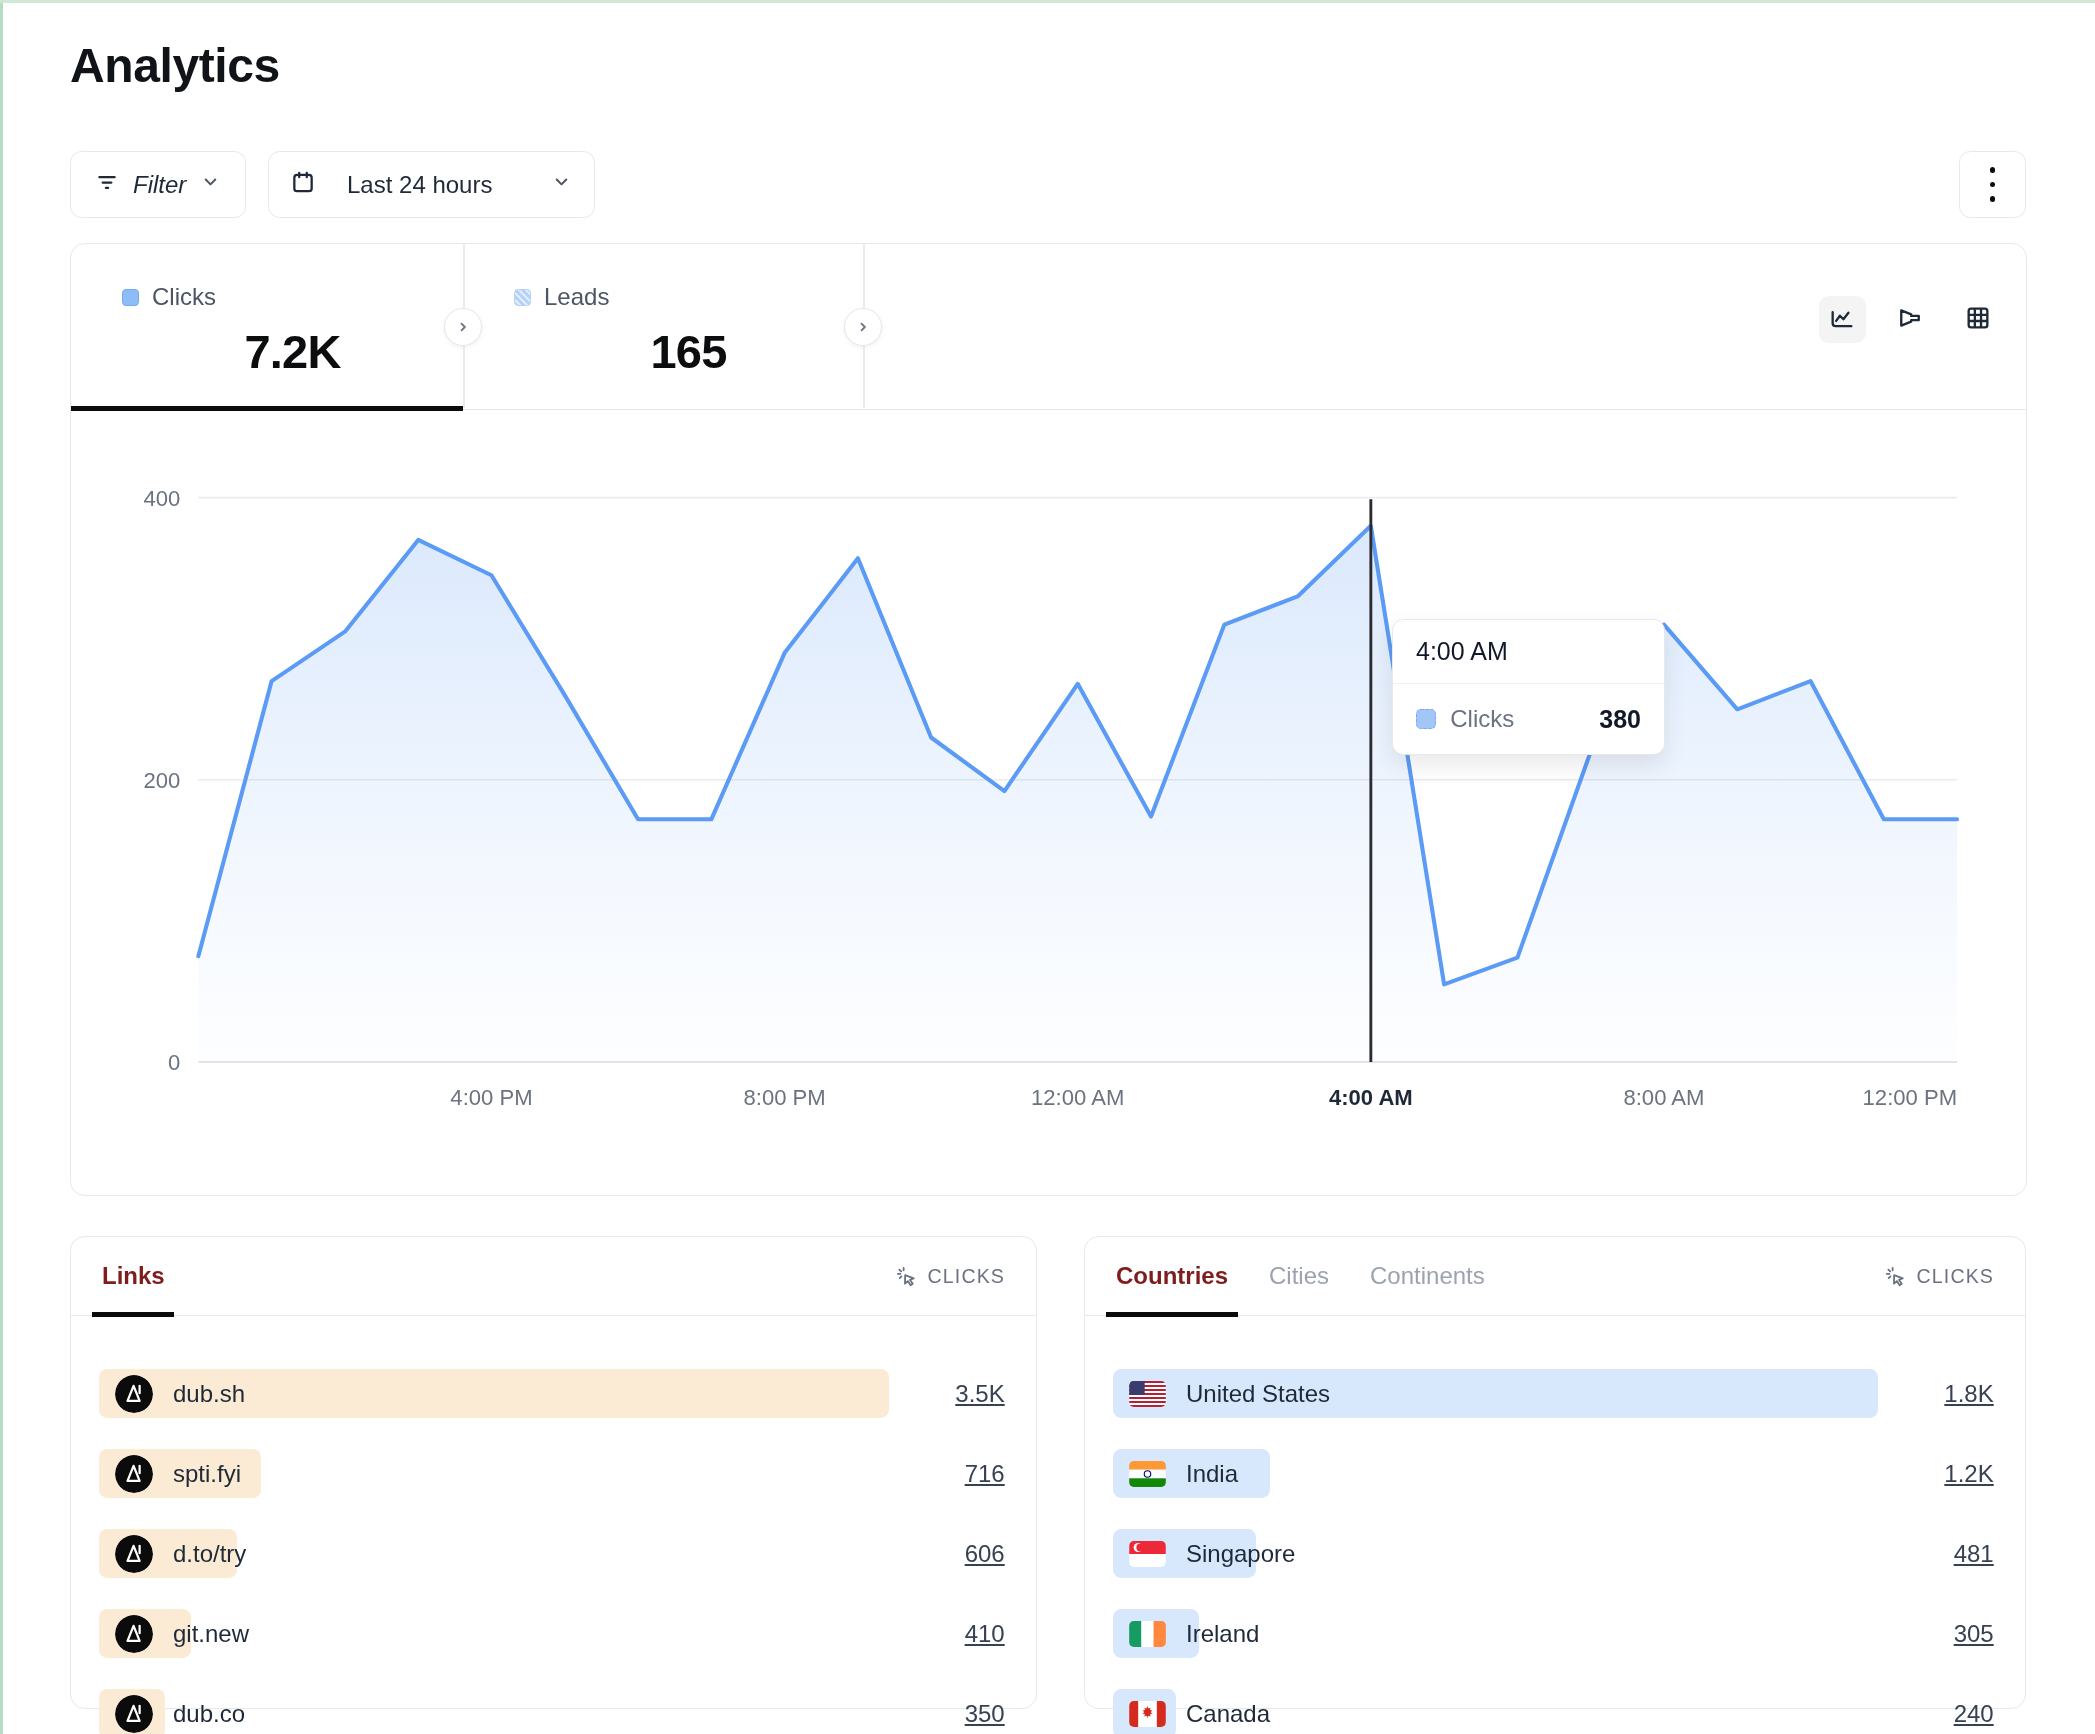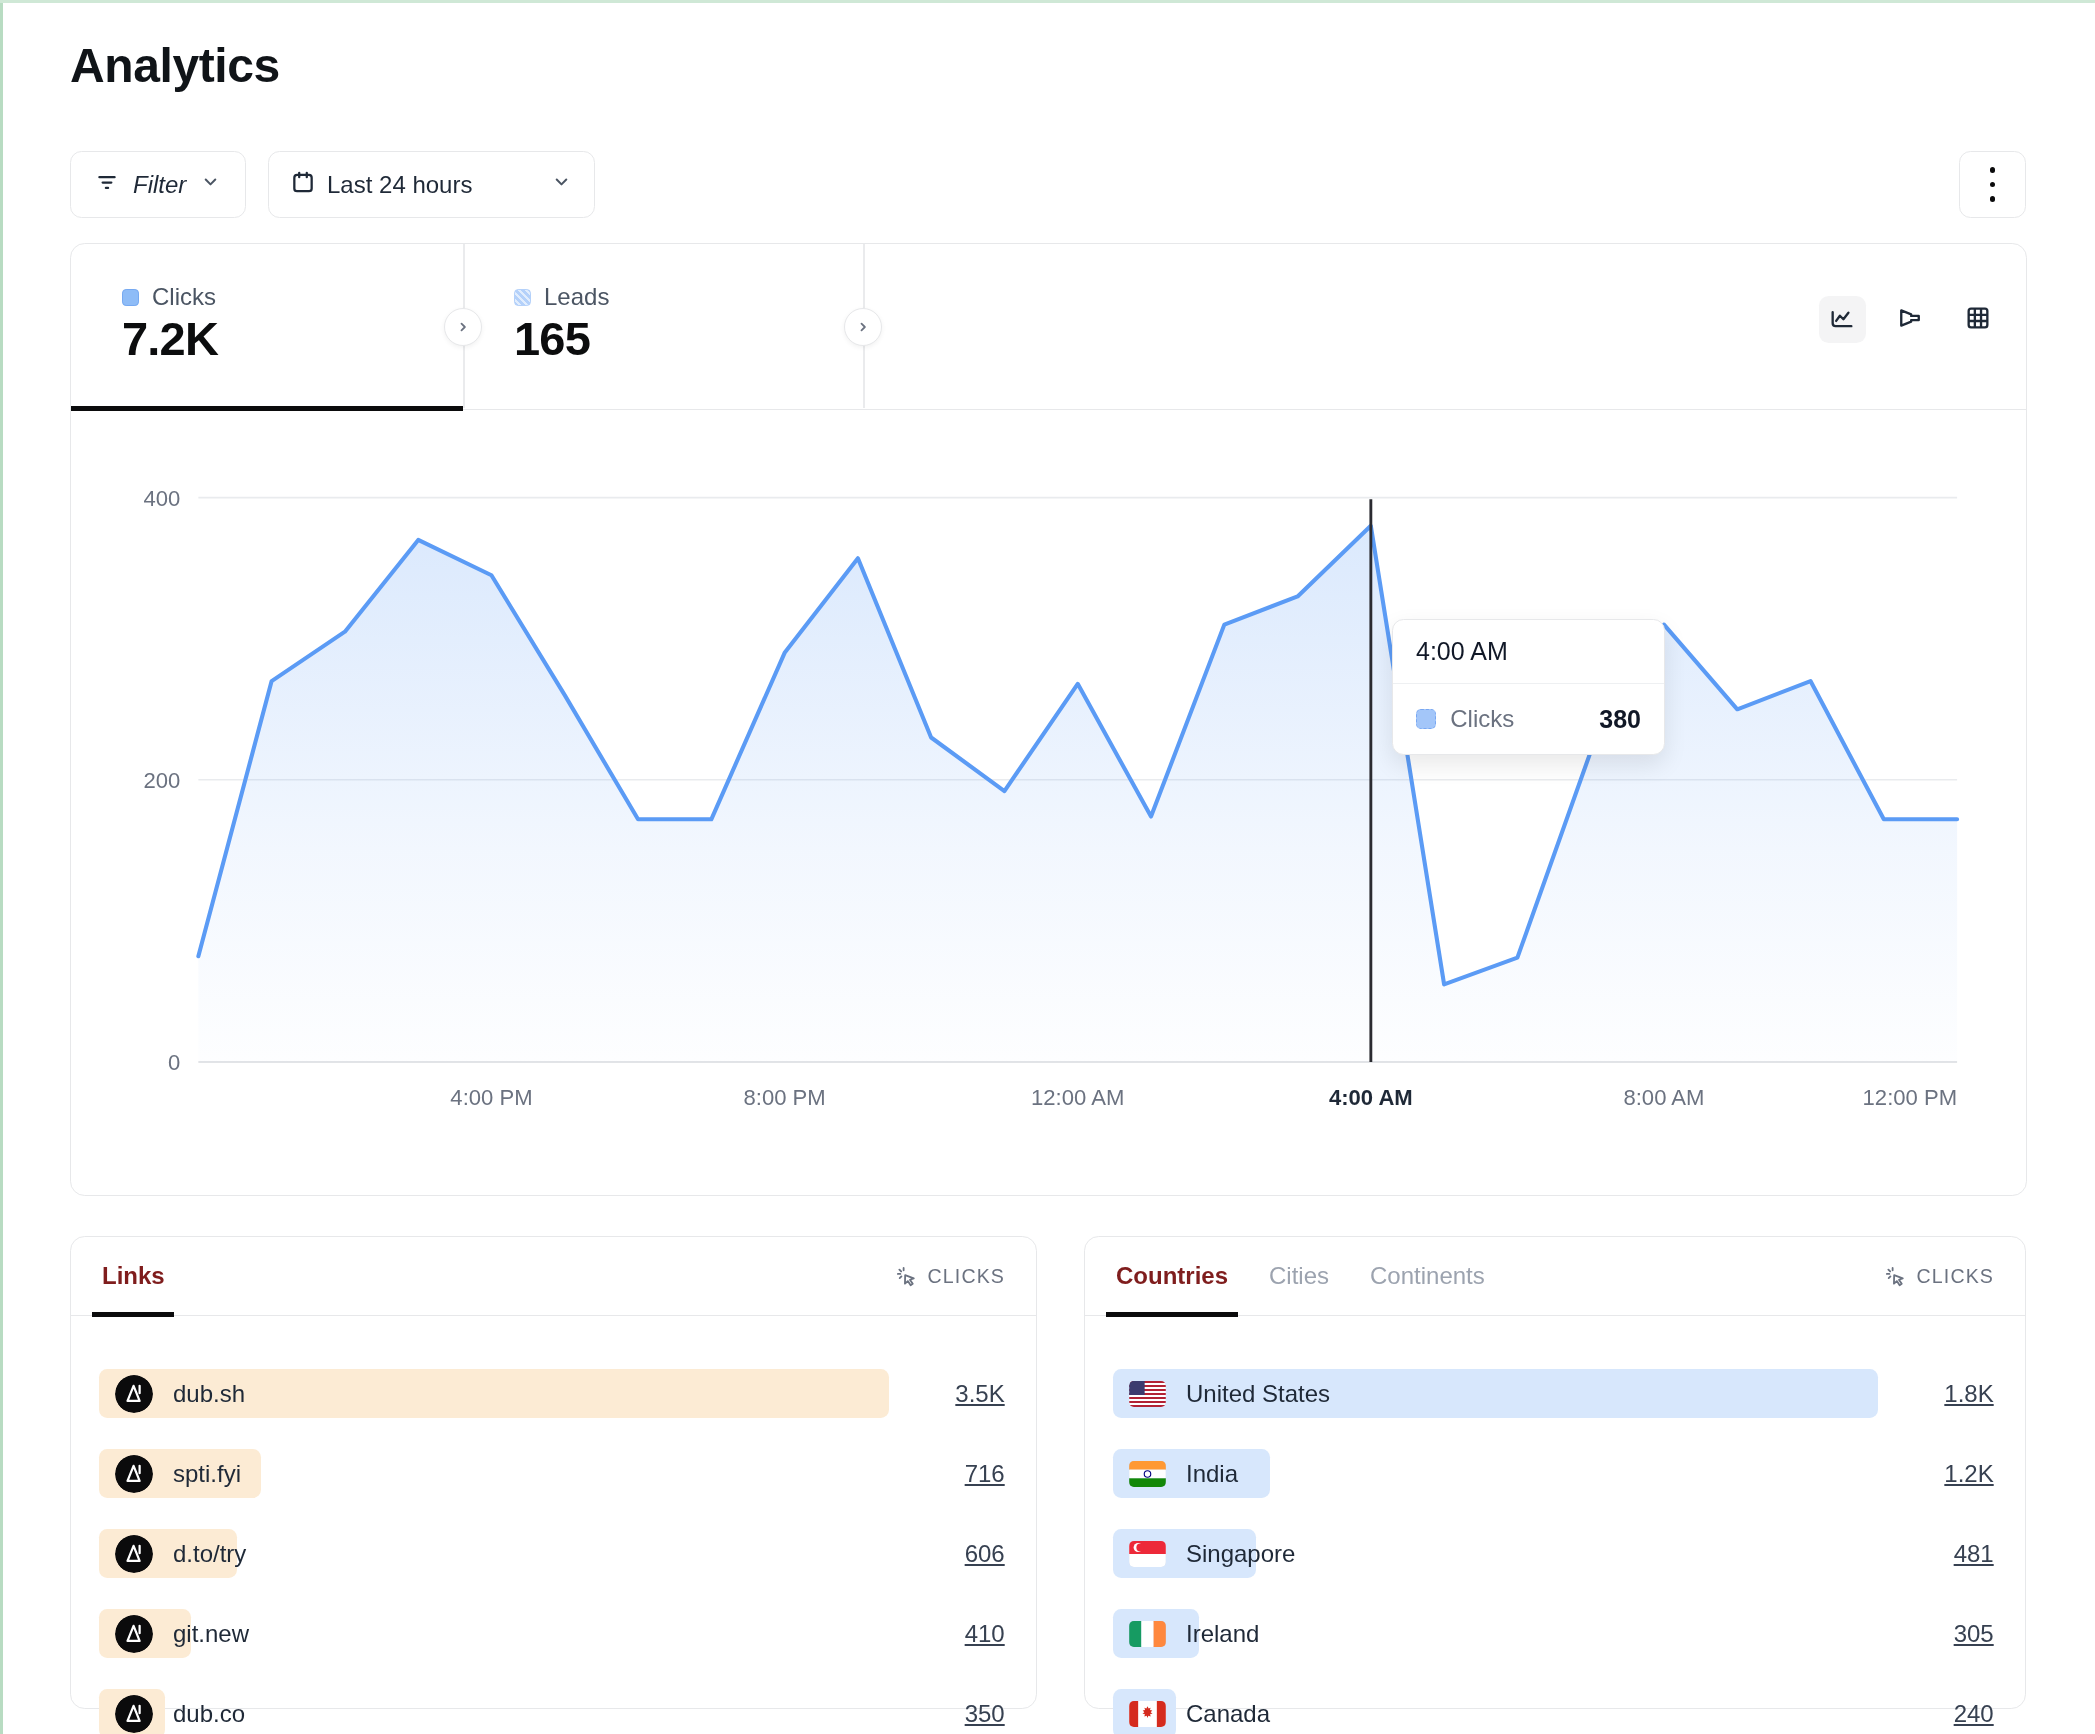--- a/index.html
+++ b/index.html
@@ -13,38 +13,38 @@
 
   .page-title { position:absolute; left:70px; top:38px; font-size:48px; font-weight:700; color:#101418; letter-spacing:-0.4px; }
 
   .btn {
     display:flex; align-items:center; background:#fff; border:1.6px solid #e7e8ea;
     border-radius:11.5px; height:67px; font-size:24px; font-weight:500; color:#1f2937;
     cursor:pointer; font-family:inherit;
   }
   .btn svg { flex:none; }
   #filter-btn { position:absolute; left:70px; top:151px; padding:0 23px; gap:13px;font-style:italic; }
-  #date-btn   { position:absolute; left:268px; top:151px; width:327px; padding:0 21px; gap:11px; }
+  #date-btn   { position:absolute; left:268px; top:151px; width:327px; padding:0 21px; gap:31px; }
   #date-btn .chev { margin-left:auto; }
   #kebab-btn  { position:absolute; left:1959px; top:151px; width:67px; justify-content:center; }
   .kebab-dots { display:flex; flex-direction:column; gap:9px; }
   .kebab-dots i { width:5.7px; height:5.7px; border-radius:50%; background:#0b0b0c; }
 
   .main-card {
     position:absolute; left:70px; top:243px; width:1957px; height:953px;
     background:#fff; border:1.6px solid #e7e8ea; border-radius:14.7px;
   }
   .stats-row { position:relative; height:166px; border-bottom:1.6px solid #e7e8ea; display:flex; }
   .stat-tab { position:relative; padding:39px 0 0 51px; cursor:pointer; }
   .stat-top { display:flex; align-items:center; }
   .sq { width:17px; height:17px; border-radius:4.1px; }
   .sq.solid { background:#8ebcf7; border:1.6px solid #76a9f1; }
   .sq.hatch { background:repeating-linear-gradient(45deg,#b4d1fa 0 2.5px,#e1edfd 2.5px 4.9px); border:1.6px solid #b4d1fa; }
   .stat-label { font-size:24px; color:#4b5563; margin-left:13px; }
-  .stat-value { font-size:47px; font-weight:700; color:#0c0d0e; letter-spacing:-0.8px; }
+  .stat-value { font-size:47px; font-weight:700; color:#0c0d0e; margin-top:13px; letter-spacing:-0.8px;text-align:center; }
   .stat-tab.active::after { content:""; position:absolute; left:0; right:0; bottom:-1.6px; height:4.9px; background:#0b0b0c; }
   .vdiv { position:absolute; top:0; height:164px; width:1.6px; background:#eaebed; }
   .stat-next {
     position:absolute; top:64px; width:38px; height:38px; border-radius:50%;
     background:#fff; border:1.6px solid #e7e8ea; box-shadow:0 1.6px 4.9px rgba(0,0,0,.06);
     display:flex; align-items:center; justify-content:center; transform:translateX(-50%); z-index:2; cursor:pointer;
   }
   .icon-group { position:absolute; right:24.5px; top:52px; display:flex; gap:21px; }
   .icon-btn { width:47px; height:47px; border:none; background:transparent; border-radius:9.8px;
     display:flex; align-items:center; justify-content:center; cursor:pointer; }

